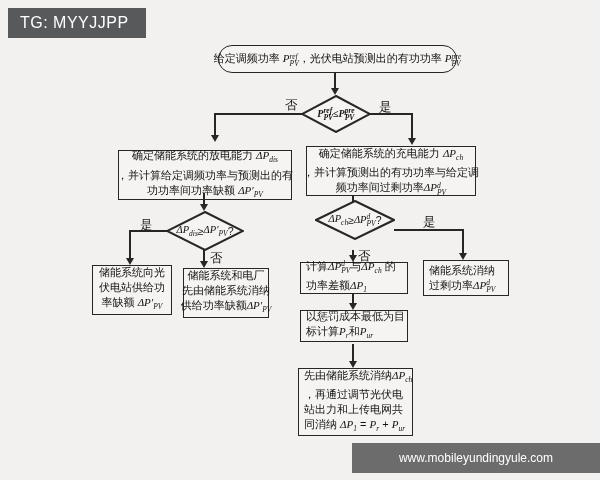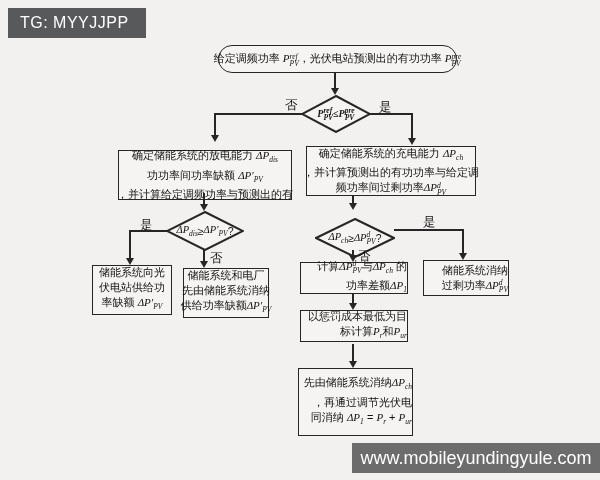--- a/index.html
+++ b/index.html
@@ -13,33 +13,33 @@
 
   
   .tag-bar{
     position:absolute;left:8px;top:8px;width:138px;height:30px;
     background:#58595b;color:#ffffff;font-size:16px;
     display:flex;align-items:center;padding-left:12px;box-sizing:border-box;
     letter-spacing:0.5px;
   }
   .site-bar{
     position:absolute;left:352px;top:443px;width:248px;height:30px;
-    background:#6c6c6c;color:#ffffff;font-size:18px;
+    background:#6c6c6c;color:#ffffff;font-size:12px;
     display:flex;align-items:center;justify-content:center;
   }
 
   
   .box{
     position:absolute;border:1.5px solid #262626;background:#f5f4f2;
     box-sizing:border-box;display:flex;flex-direction:column;
     align-items:center;justify-content:center;
     font-size:11px;line-height:15px;color:#141414;
   }
   .box .ln{white-space:nowrap;}
-  .box.left-align{align-items:flex-end;padding-left:5px;}
+  .box.left-align{align-items:flex-start;padding-left:5px;}
 
   
   .dwrap{position:absolute;}
   .dwrap svg{display:block;}
   .dtext{
     position:absolute;inset:0;display:flex;align-items:center;justify-content:center;
     font-size:10.5px;white-space:nowrap;color:#141414;
   }
 
   
@@ -90,22 +90,22 @@
   <div class="hl" style="left:214px;top:113px;width:88px;"></div>
   <div class="vl" style="left:214px;top:113px;height:24px;"></div>
   <div class="ah" style="left:211px;top:135px;"></div>
 
   <div class="hl" style="left:370px;top:113px;width:43px;"></div>
   <div class="vl" style="left:411px;top:113px;height:27px;"></div>
   <div class="ah" style="left:408px;top:138px;"></div>
 
   <div class="box" style="left:118px;top:150px;width:174px;height:50px;">
     <div class="ln">确定储能系统的放电能力 <span class="math">ΔP<sub>dis</sub></span></div>
+    <div class="ln">，并计算给定调频功率与预测出的有</div>
     <div class="ln">功功率间功率缺额 <span class="math">ΔP′<sub>PV</sub></span></div>
-    <div class="ln">，并计算给定调频功率与预测出的有</div>
   </div>
 
   <div class="box" style="left:306px;top:146px;width:170px;height:50px;">
     <div class="ln">确定储能系统的充电能力 <span class="math">ΔP<sub>ch</sub></span></div>
     <div class="ln">，并计算预测出的有功功率与给定调</div>
     <div class="ln">频功率间过剩功率<span class="math">ΔP<span class="ss">d<br>PV</span></span></div>
   </div>
 
   <div class="vl" style="left:203px;top:193px;height:13px;"></div>
   <div class="ah" style="left:200px;top:204px;"></div>
@@ -134,21 +134,21 @@
 
   <div class="box" style="left:183px;top:268px;width:86px;height:50px;">
     <div class="ln">储能系统和电厂</div>
     <div class="ln">先由储能系统消纳</div>
     <div class="ln">供给功率缺额<span class="math">ΔP′<sub>PV</sub></span></div>
   </div>
 
   <div class="vl" style="left:352px;top:196px;height:9px;"></div>
   <div class="ah" style="left:349px;top:203px;"></div>
 
-  <div class="dwrap" style="left:315px;top:218px;width:80px;height:40px;">
+  <div class="dwrap" style="left:315px;top:200px;width:80px;height:40px;">
     <svg width="80" height="40" viewBox="0 0 80 40">
       <polygon points="40,1 79,20 40,39 1,20" fill="#f5f4f2" stroke="#262626" stroke-width="2"></polygon>
     </svg>
     <div class="dtext"><span class="math">ΔP<sub>ch</sub></span> ≥ <span class="math">ΔP<span class="ss">d<br>PV</span></span>?</div>
   </div>
   <span class="branch-label" style="left:358px;top:248px;">否</span>
   <span class="branch-label" style="left:423px;top:214px;">是</span>
 
   <div class="vl" style="left:352px;top:250px;height:7px;"></div>
   <div class="ah" style="left:349px;top:255px;"></div>
@@ -174,16 +174,17 @@
     <div class="ln">以惩罚成本最低为目</div>
     <div class="ln">标计算<span class="math">P<sub>r</sub></span>和<span class="math">P<sub>ur</sub></span></div>
   </div>
 
   <div class="vl" style="left:352px;top:344px;height:19px;"></div>
   <div class="ah" style="left:349px;top:361px;"></div>
 
   <div class="box left-align" style="left:298px;top:368px;width:115px;height:68px;">
     <div class="ln">先由储能系统消纳<span class="math">ΔP<sub>ch</sub></span></div>
     <div class="ln">，再通过调节光伏电</div>
+    <div class="ln">站出力和上传电网共</div>
     <div class="ln">同消纳 <span class="math">ΔP<sub>1</sub></span> = <span class="math">P<sub>r</sub></span> + <span class="math">P<sub>ur</sub></span></div>
   </div>
 
 </div>
 
 </body></html>

